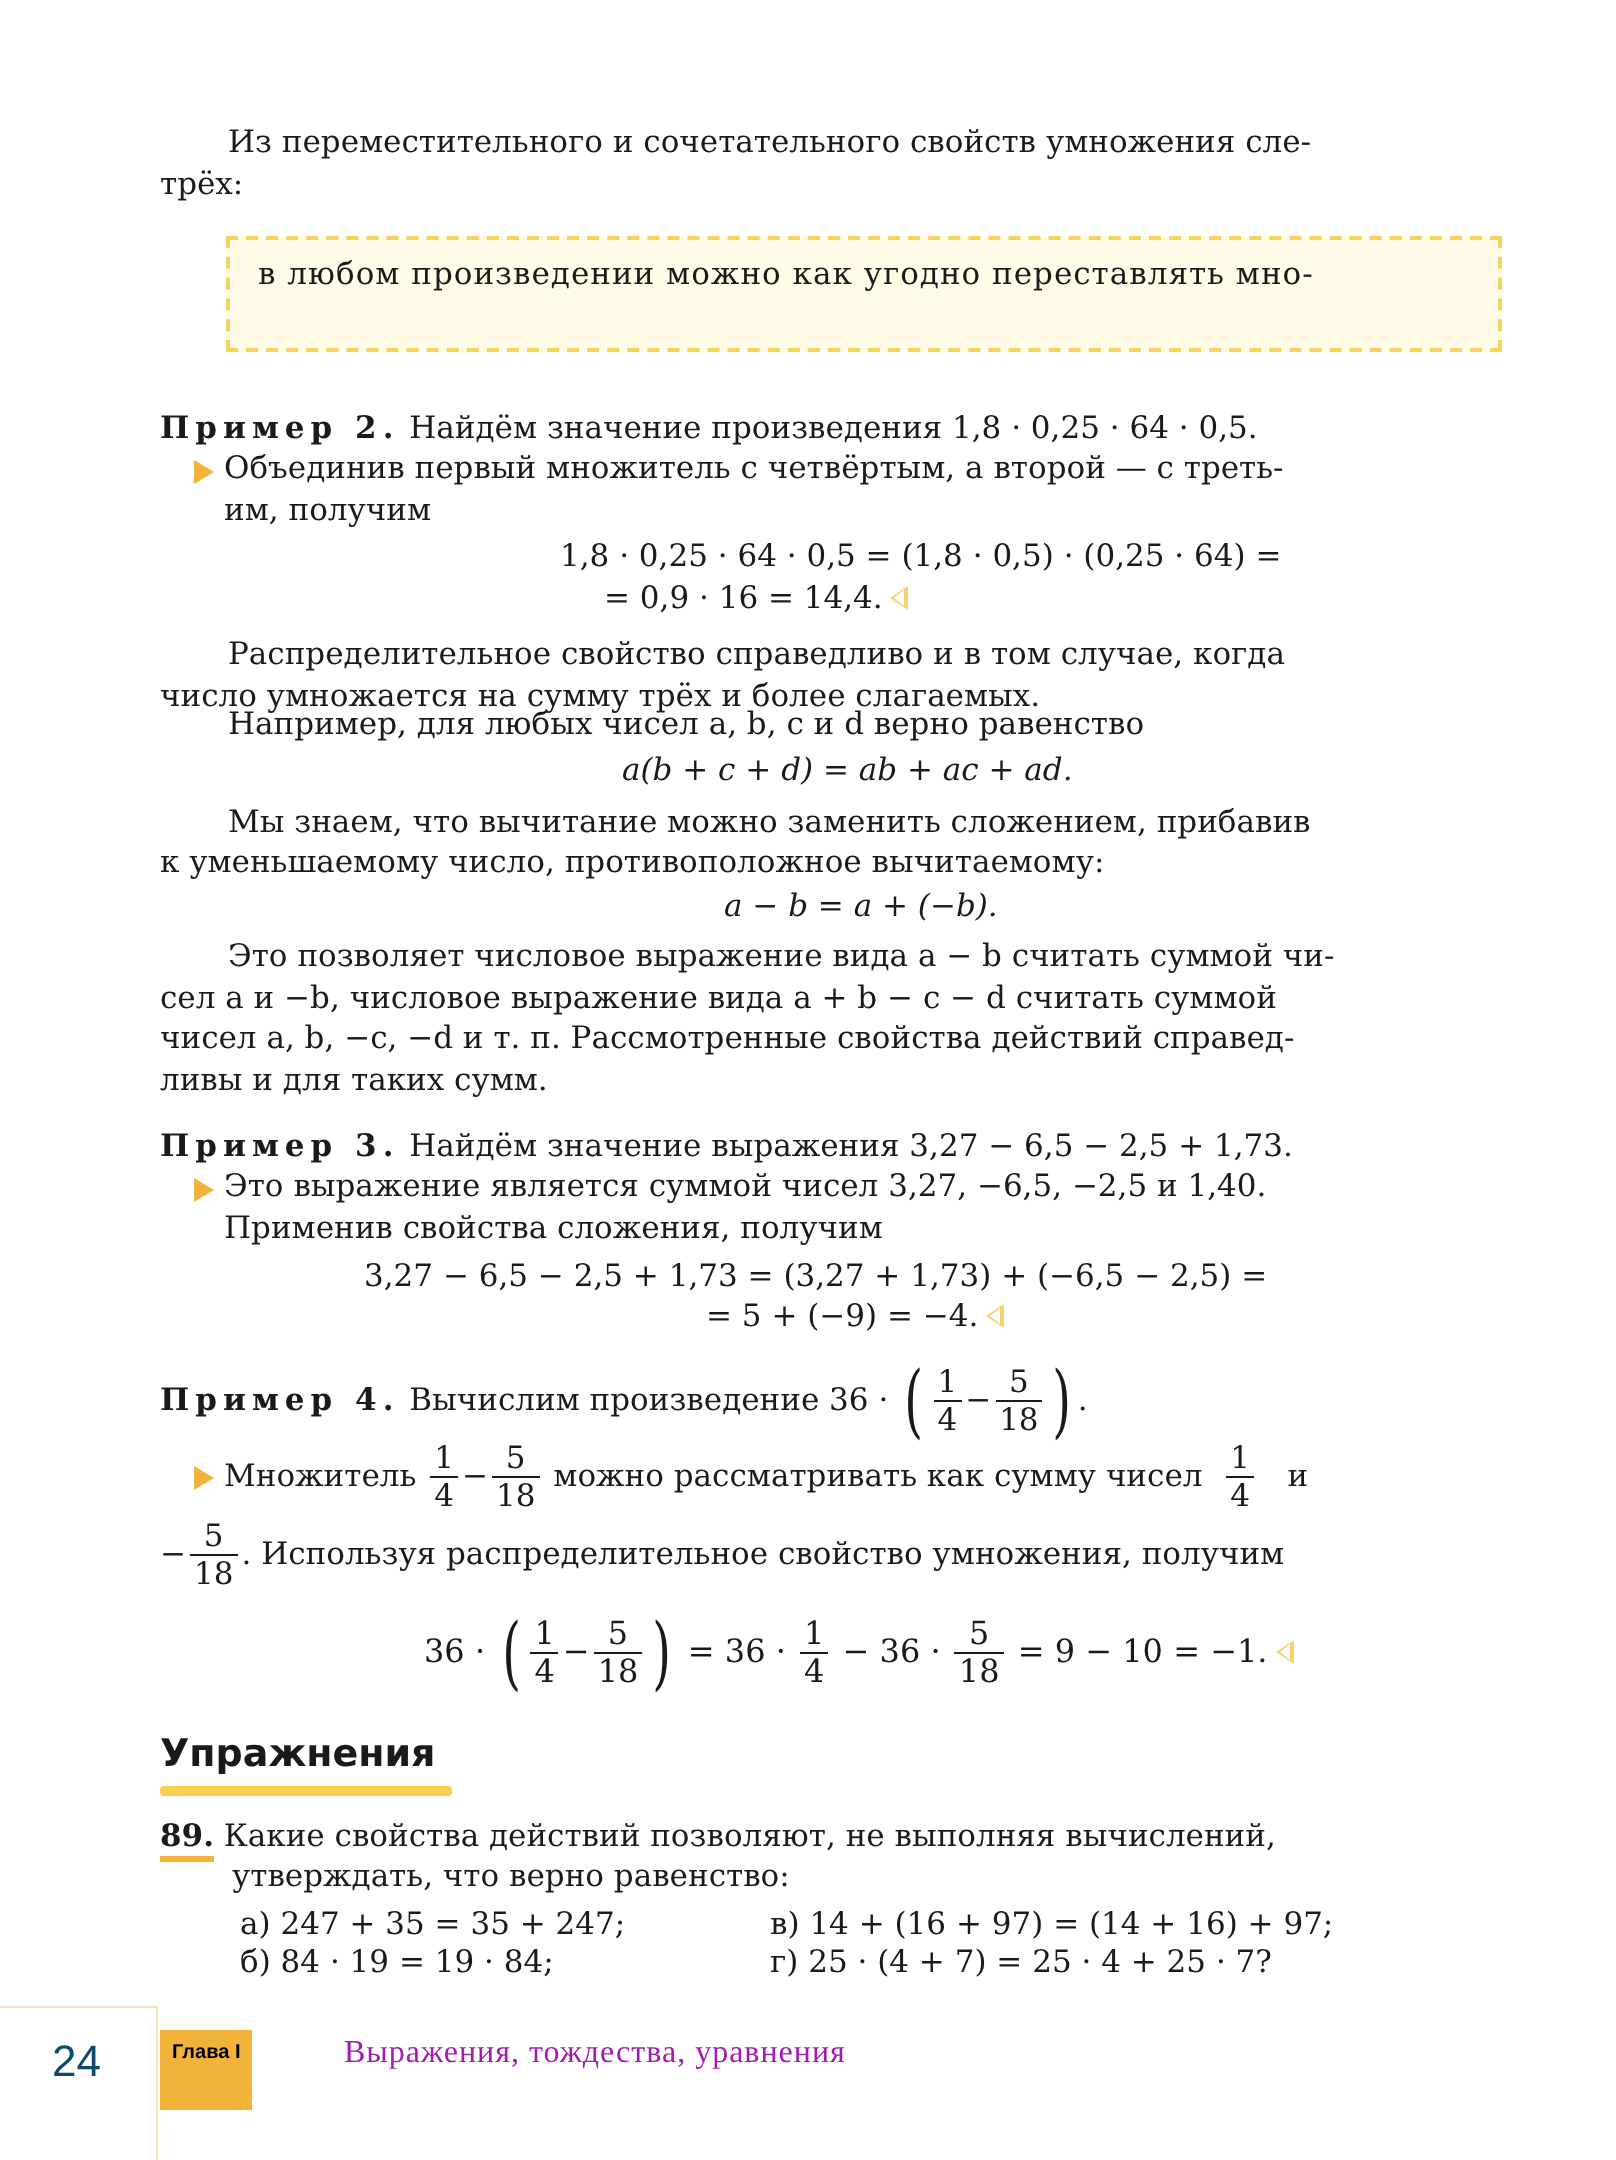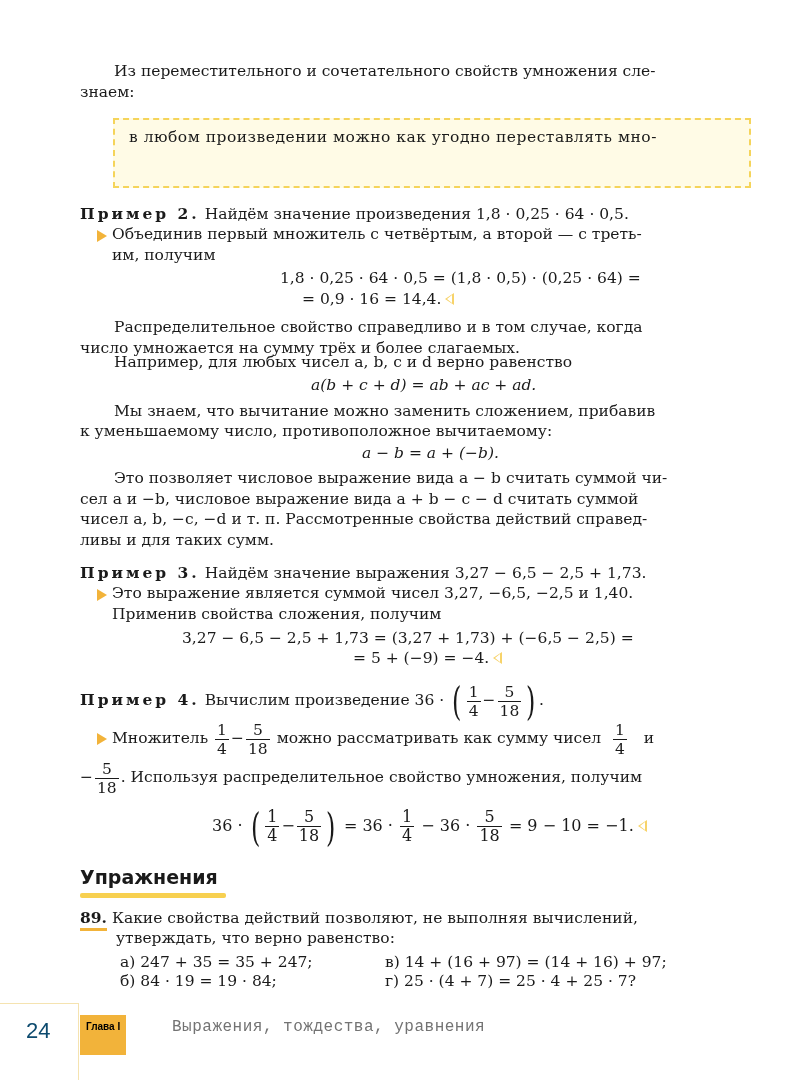--- a/index.html
+++ b/index.html
@@ -6,48 +6,48 @@
   body {
     width:808px; height:1080px; position:relative; overflow:hidden;
     background:#ffffff; color:#1a1a1a;
     font-family:"DejaVu Serif", "Liberation Serif", serif;
     font-size:15.5px;
   }
   .line { position:absolute; white-space:nowrap; line-height:21px; }
   .i { font-style:italic; }
   .spaced { letter-spacing:3px; font-weight:bold; }
   .rule-box {
-    position:absolute; left:113px; top:118px; width:638px; height:70px;
+    position:absolute; left:113px; top:118px; width:638px; height:58px;
     background:#fffbe6; border:2px dashed #f5d45a; box-sizing:border-box;
   }
   .rule-box .rl { position:absolute; left:14px; white-space:nowrap; line-height:22px; letter-spacing:0.5px; }
   .tri { position:absolute; width:0; height:0; border-top:6px solid transparent; border-bottom:6px solid transparent; border-left:10px solid #f2b33a; }
   .endmark { display:inline-block; width:0; height:0; border-top:6px solid transparent; border-bottom:6px solid transparent; border-right:9px solid #f7d36a; position:relative; top:1px; margin-left:4px; }
   .endmark::after { content:""; position:absolute; left:2px; top:-4px; border-top:4px solid transparent; border-bottom:4px solid transparent; border-right:5px solid #fff; }
   .frac { display:inline-block; vertical-align:middle; text-align:center; line-height:18px; margin:0 2px; }
   .frac .num { display:block; border-bottom:1.3px solid #1a1a1a; padding:0 2px; }
   .frac .den { display:block; padding:0 2px; }
   .paren { display:inline-block; vertical-align:middle; font-size:40px; line-height:40px; font-weight:200; transform:scaleX(0.6); }
   .heading {
     position:absolute; left:80px; top:866px;
     font-family:"DejaVu Sans", "Liberation Sans", sans-serif; font-weight:bold; font-size:19px;
   }
   .heading-bar { position:absolute; left:80px; top:893px; width:146px; height:5px; background:#f7d050; border-radius:2px; }
   .ex-num { font-weight:bold; }
   .ex-underline { position:absolute; left:80px; top:928px; width:27px; height:3px; background:#f2b33a; }
   .footer-box { position:absolute; left:0; top:1003px; width:78px; height:77px; border-right:1.5px solid #f5e3b0; border-top:1.5px solid #f5e3b0; }
   .page-num { position:absolute; left:26px; top:1018px; font-family:"Liberation Sans", sans-serif; font-size:22px; color:#0c4a6e; }
   .chapter-badge { position:absolute; left:80px; top:1015px; height:40px; padding:0 6px; background:#f2b33a; color:#000000; font-family:"Liberation Sans", sans-serif; font-weight:bold; font-size:10px; line-height:24px; }
-  .chapter-title { position:absolute; left:172px; top:1015px; color:#737373; font-family:Liberation Mono, monospace; font-size:16px; line-height:24px; letter-spacing:0.5px; }
+  .chapter-title { position:absolute; left:172px; top:1015px; color:#a21caf; font-family:Liberation Serif, serif; font-size:16px; line-height:24px; letter-spacing:0.5px; }
 </style>
 </head>
 <body>
 
 <div class="line" style="left:114px; top:61px;">Из переместительного и сочетательного свойств умножения сле-</div>
-<div class="line" style="left:80px; top:82px;">знаем:</div>
+<div class="line" style="left:80px; top:82px;">трёх:</div>
 
 <div class="rule-box">
   <div class="rl" style="top:6px;">в любом произведении можно как угодно переставлять мно-</div>
 </div>
 
 <div class="line" style="left:80px; top:203px;">
   <span class="spaced">Пример 2.</span>
   <span>Найдём значение произведения 1,8 · 0,25 · 64 · 0,5.</span>
 </div>
 <div class="tri" style="left:97px; top:230px;"></div>

